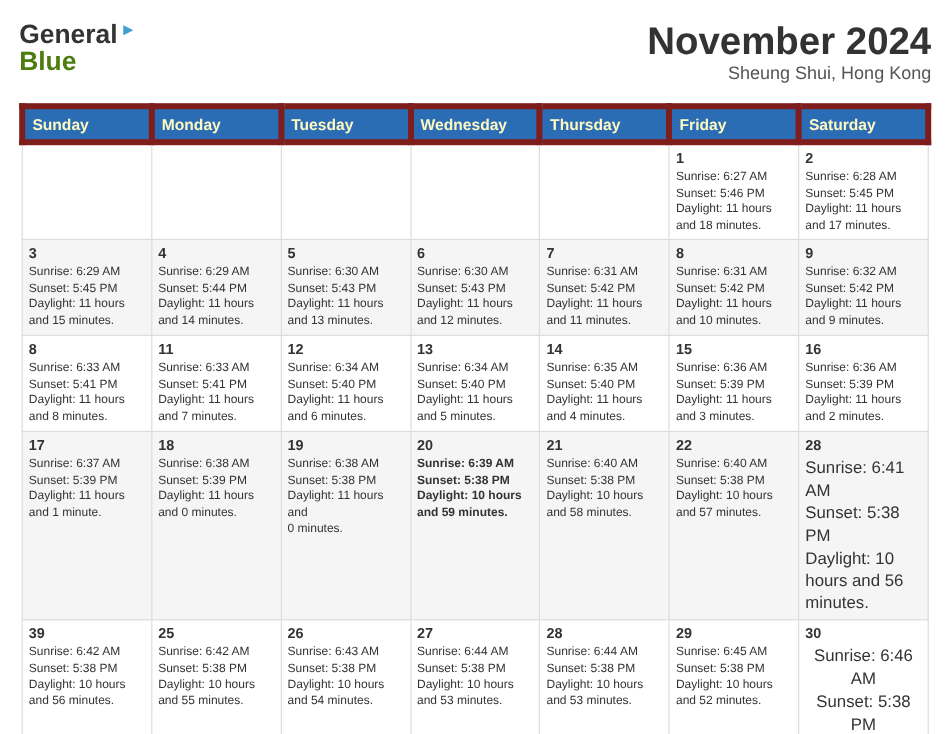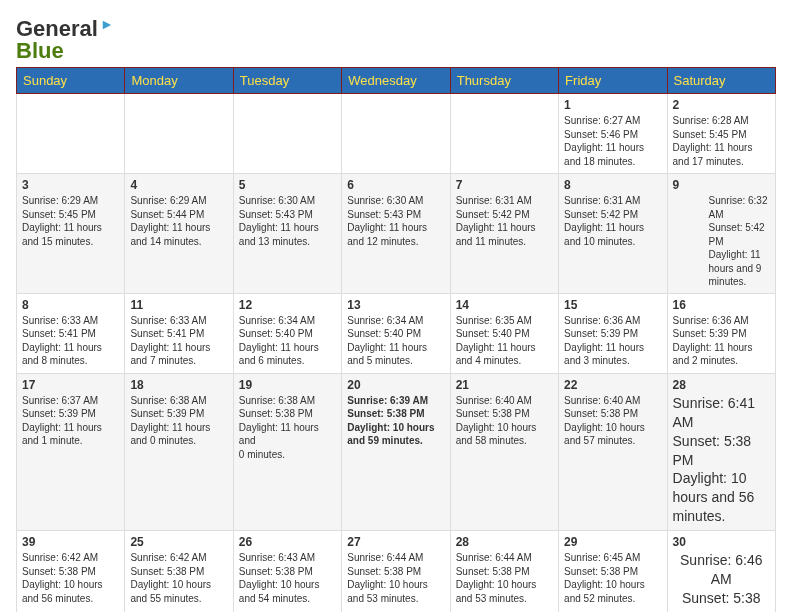--- a/index.html
+++ b/index.html
@@ -7,21 +7,21 @@
       font-family: Arial, sans-serif;
       background: #fff;
       width: 792px;
       min-height: 612px;
       padding: 16px;
     }
     .header {
       display: flex;
       justify-content: space-between;
       align-items: flex-start;
-      margin-bottom: 3px;
+      margin-bottom: 16px;
     }
     .logo {
       display: flex;
       flex-direction: column;
       align-items: flex-start;
     }
     .logo-row {
       display: flex;
       align-items: center;
     }
@@ -36,26 +36,26 @@
     .subtitle {
       font-size: 15px;
       color: #555;
     }
     .calendar {
       width: 100%;
       border-collapse: collapse;
     }
     .calendar th {
       background: #2a6db5;
-      color: #fde047;
+      color: #fef9c3;
       font-size: 13px;
-      font-weight: normal;
+      font-weight: bold;
       text-align: left;
       padding: 5px 6px;
-      border: 1px solid #7f1d1d;
+      border: 5px solid #7f1d1d;
     }
     .calendar td {
       width: 108px;
       vertical-align: top;
       border: 1px solid #ddd;
       padding: 4px 5px;
       font-size: 10px;
       color: #333;
       height: 80px;
       background: #fff;
@@ -78,20 +78,24 @@
 
 <div class="header">
   <div class="logo">
     <div class="logo-row">
       <div style="font-size:22px;font-weight:bold;line-height:1.2;">
         <span style="color:#333;">General</span><span style="color:#3fa0d0; font-size:14px; vertical-align:top; margin-left:2px;">►</span>
       </div>
     </div>
     <div style="font-size:22px;font-weight:bold;color:#4d7c0f;margin-top:-4px;">Blue</div>
   </div>
+  <div class="title-area">
+    <div class="month-title">November 2024</div>
+    <div class="subtitle">Sheung Shui, Hong Kong</div>
+  </div>
 </div>
 
 <table class="calendar">
   <thead>
     <tr id="header-row">
     <th>Sunday</th>
         <th>Monday</th>
         <th>Tuesday</th>
         <th>Wednesday</th>
         <th>Thursday</th>
@@ -151,21 +155,21 @@
 Daylight: 11 hours and 11 minutes.</div>
         </td>
         <td>
           <span class="day-num">8</span>
           <div style="white-space: pre-line; font-size: 10px; line-height: 1.35;">Sunrise: 6:31 AM
 Sunset: 5:42 PM
 Daylight: 11 hours and 10 minutes.</div>
         </td>
         <td>
           <span class="day-num">9</span>
-          <div style="white-space: pre-line; font-size: 10px; line-height: 1.35; margin-left: 36px;">Sunrise: 6:32 AM
+          <div style="white-space: pre-line; font-size: 10px; line-height: 1.35;">Sunrise: 6:32 AM
 Sunset: 5:42 PM
 Daylight: 11 hours and 9 minutes.</div>
         </td>
       </tr>
       <tr>
         <td>
           <span class="day-num">8</span>
           <div style="white-space: pre-line; font-size: 10px; line-height: 1.35;">Sunrise: 6:33 AM
 Sunset: 5:41 PM
 Daylight: 11 hours and 8 minutes.</div>

